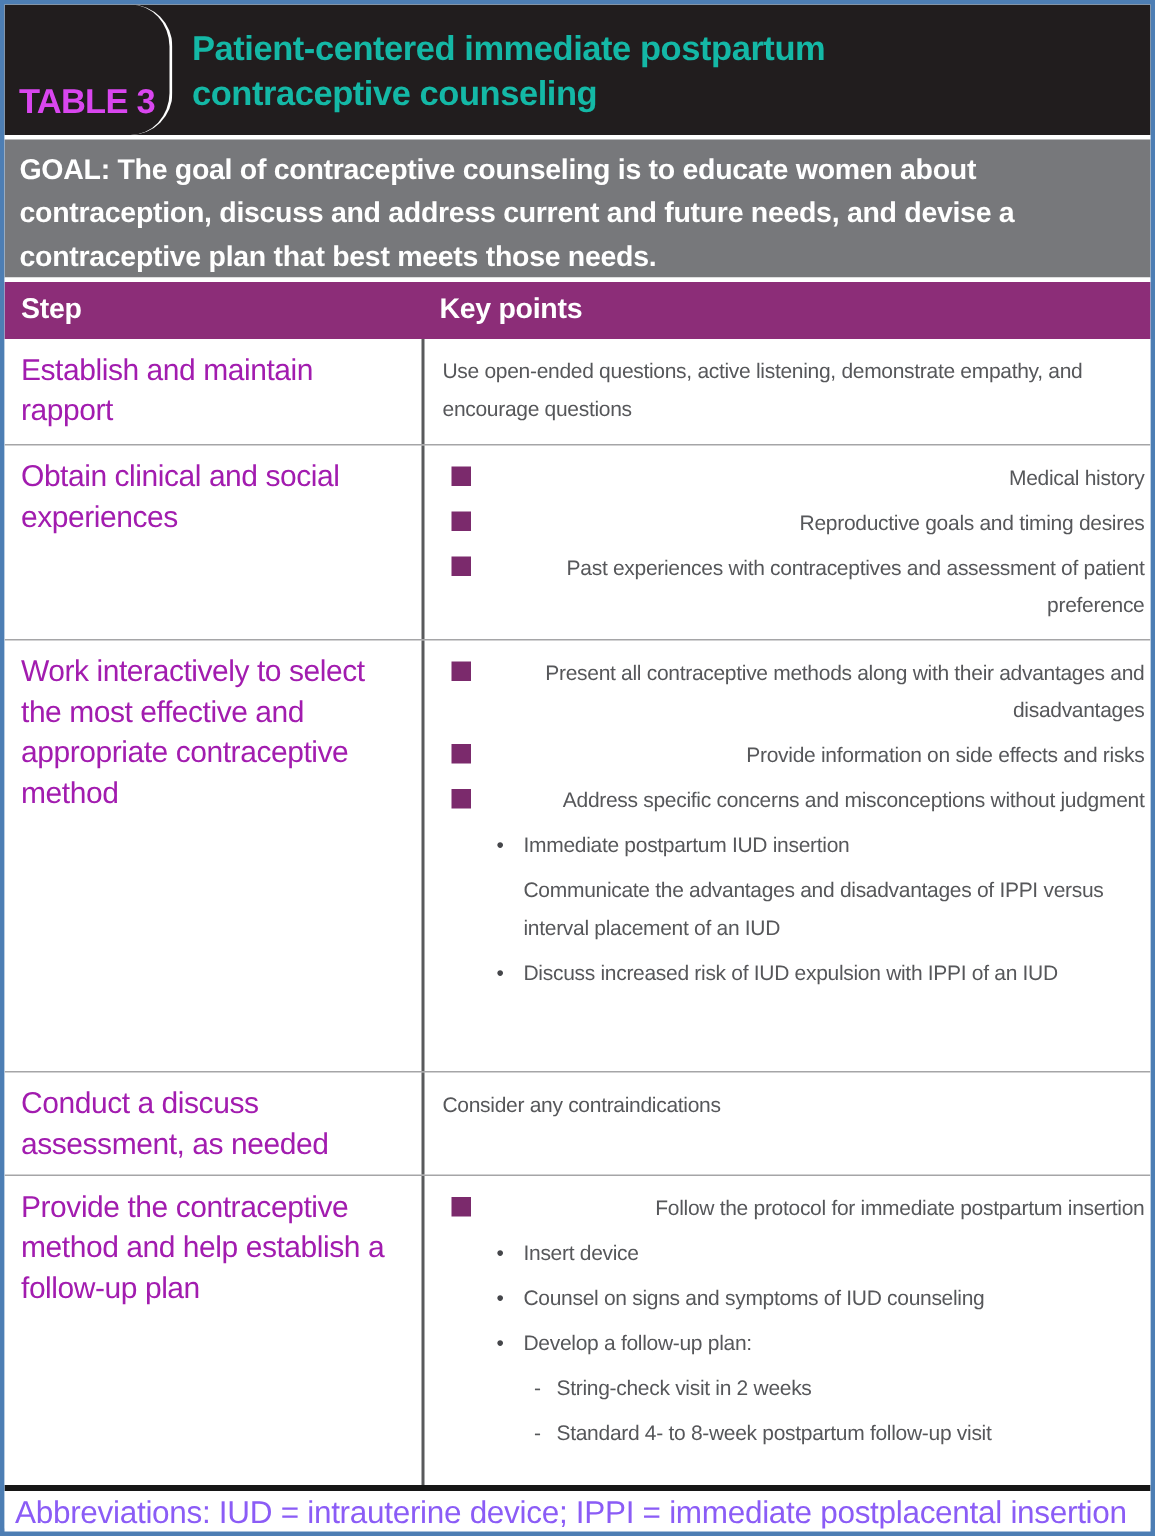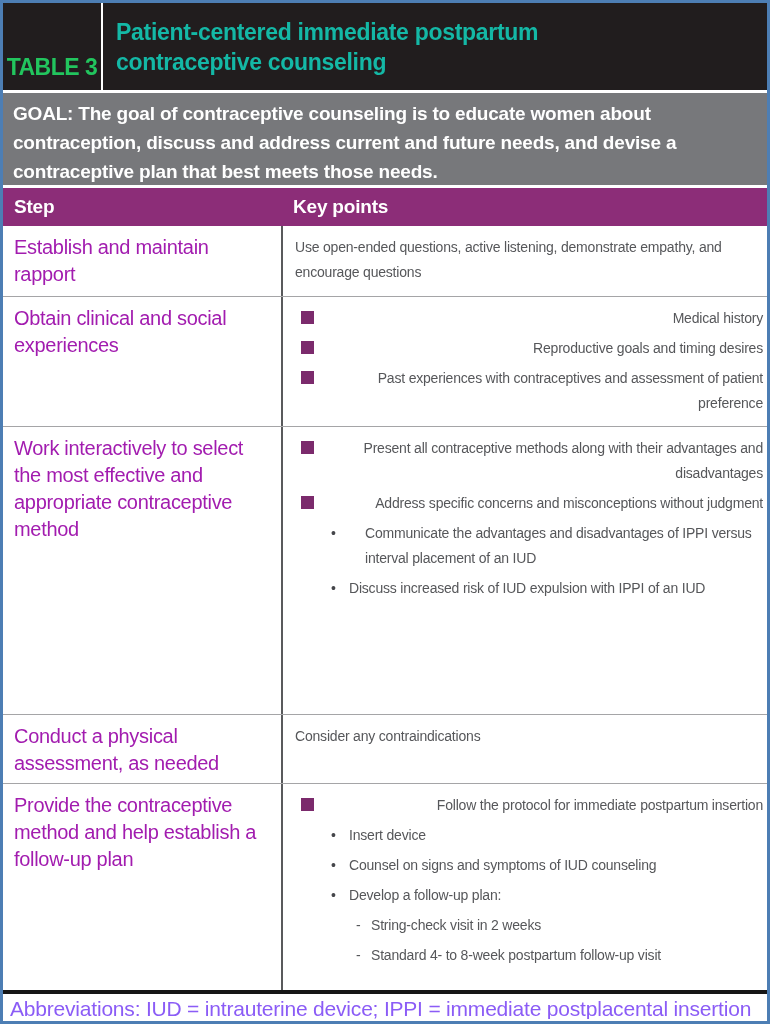--- a/index.html
+++ b/index.html
@@ -16,31 +16,32 @@
     overflow: hidden;
   }
 
   
   .hdr {
     display: flex;
     height: 87px;
     background: #211d1e;
   }
   .hdr-label {
-    width: 100px;
+    width: 112px;
     border-right: 2px solid #ffffff;
     display: flex;
     align-items: flex-end;
     justify-content: center;
     padding-bottom: 9px;
-    color: #22c55e;
+    color: #d946ef;
     font-weight: bold;
     font-size: 23px;
     letter-spacing: -0.5px;
     white-space: nowrap;
+    border-radius: 28px;
   }
   .hdr-title {
     flex: 1;
     display: flex;
     align-items: center;
     padding-left: 13px;
     color: #14b8a6;
     font-weight: bold;
     font-size: 23px;
     line-height: 30px;
@@ -106,21 +107,21 @@
     letter-spacing: -0.2px;
   }
   .pt {
     position: relative;
     line-height: 25px;
     margin-bottom: 5px;
   }
   .pt-text  { padding-left: 12px; }
   .pt-square{ padding-left: 28px; text-align: right; }
   .pt-dot   { padding-left: 66px; }
-  .pt-sub   { padding-left: 66px; margin-left: 16px; }
+  .pt-sub   { padding-left: 66px; }
   .pt-dash  { padding-left: 88px; }
   .blt { position: absolute; }
   .pt-square .blt {
     left: 18px; top: 5px;
     width: 13px; height: 13px;
     background: #7b2a6c;
   }
   .pt-dot .blt  { left: 48px; top: 0; color: #45464a; }
   .pt-dash .blt { left: 73px; top: 0; color: #56575a; }
 
@@ -171,29 +172,29 @@
         <div class="points-cell">
           <div class="pt pt-square"><span class="blt"></span><span>Medical history</span></div>
           <div class="pt pt-square"><span class="blt"></span><span>Reproductive goals and timing desires</span></div>
           <div class="pt pt-square"><span class="blt"></span><span>Past experiences with contraceptives and assessment of patient preference</span></div>
         </div>
       </div>
       <div class="row">
         <div class="step-cell">Work interactively to select the most effective and appropriate contraceptive method</div>
         <div class="points-cell">
           <div class="pt pt-square"><span class="blt"></span><span>Present all contraceptive methods along with their advantages and disadvantages</span></div>
-          <div class="pt pt-square"><span class="blt"></span></div>
+          <div class="pt pt-square"><span class="blt"></span><span>Provide information on side effects and risks</span></div>
           <div class="pt pt-square"><span class="blt"></span><span>Address specific concerns and misconceptions without judgment</span></div>
-          <div class="pt pt-dot"><span class="blt">•</span></div>
+          <div class="pt pt-dot"><span class="blt">•</span><span>Immediate postpartum IUD insertion</span></div>
           <div class="pt pt-sub"><span>Communicate the advantages and disadvantages of IPPI versus interval placement of an IUD</span></div>
           <div class="pt pt-dot"><span class="blt">•</span><span>Discuss increased risk of IUD expulsion with IPPI of an IUD</span></div>
         </div>
       </div>
       <div class="row">
-        <div class="step-cell">Conduct a physical assessment, as needed</div>
+        <div class="step-cell">Conduct a discuss assessment, as needed</div>
         <div class="points-cell">
           <div class="pt pt-text"><span>Consider any contraindications</span></div>
         </div>
       </div>
       <div class="row">
         <div class="step-cell">Provide the contraceptive method and help establish a follow-up plan</div>
         <div class="points-cell">
           <div class="pt pt-square"><span class="blt"></span><span>Follow the protocol for immediate postpartum insertion</span></div>
           <div class="pt pt-dot"><span class="blt">•</span><span>Insert device</span></div>
           <div class="pt pt-dot"><span class="blt">•</span><span>Counsel on signs and symptoms of IUD counseling</span></div>

